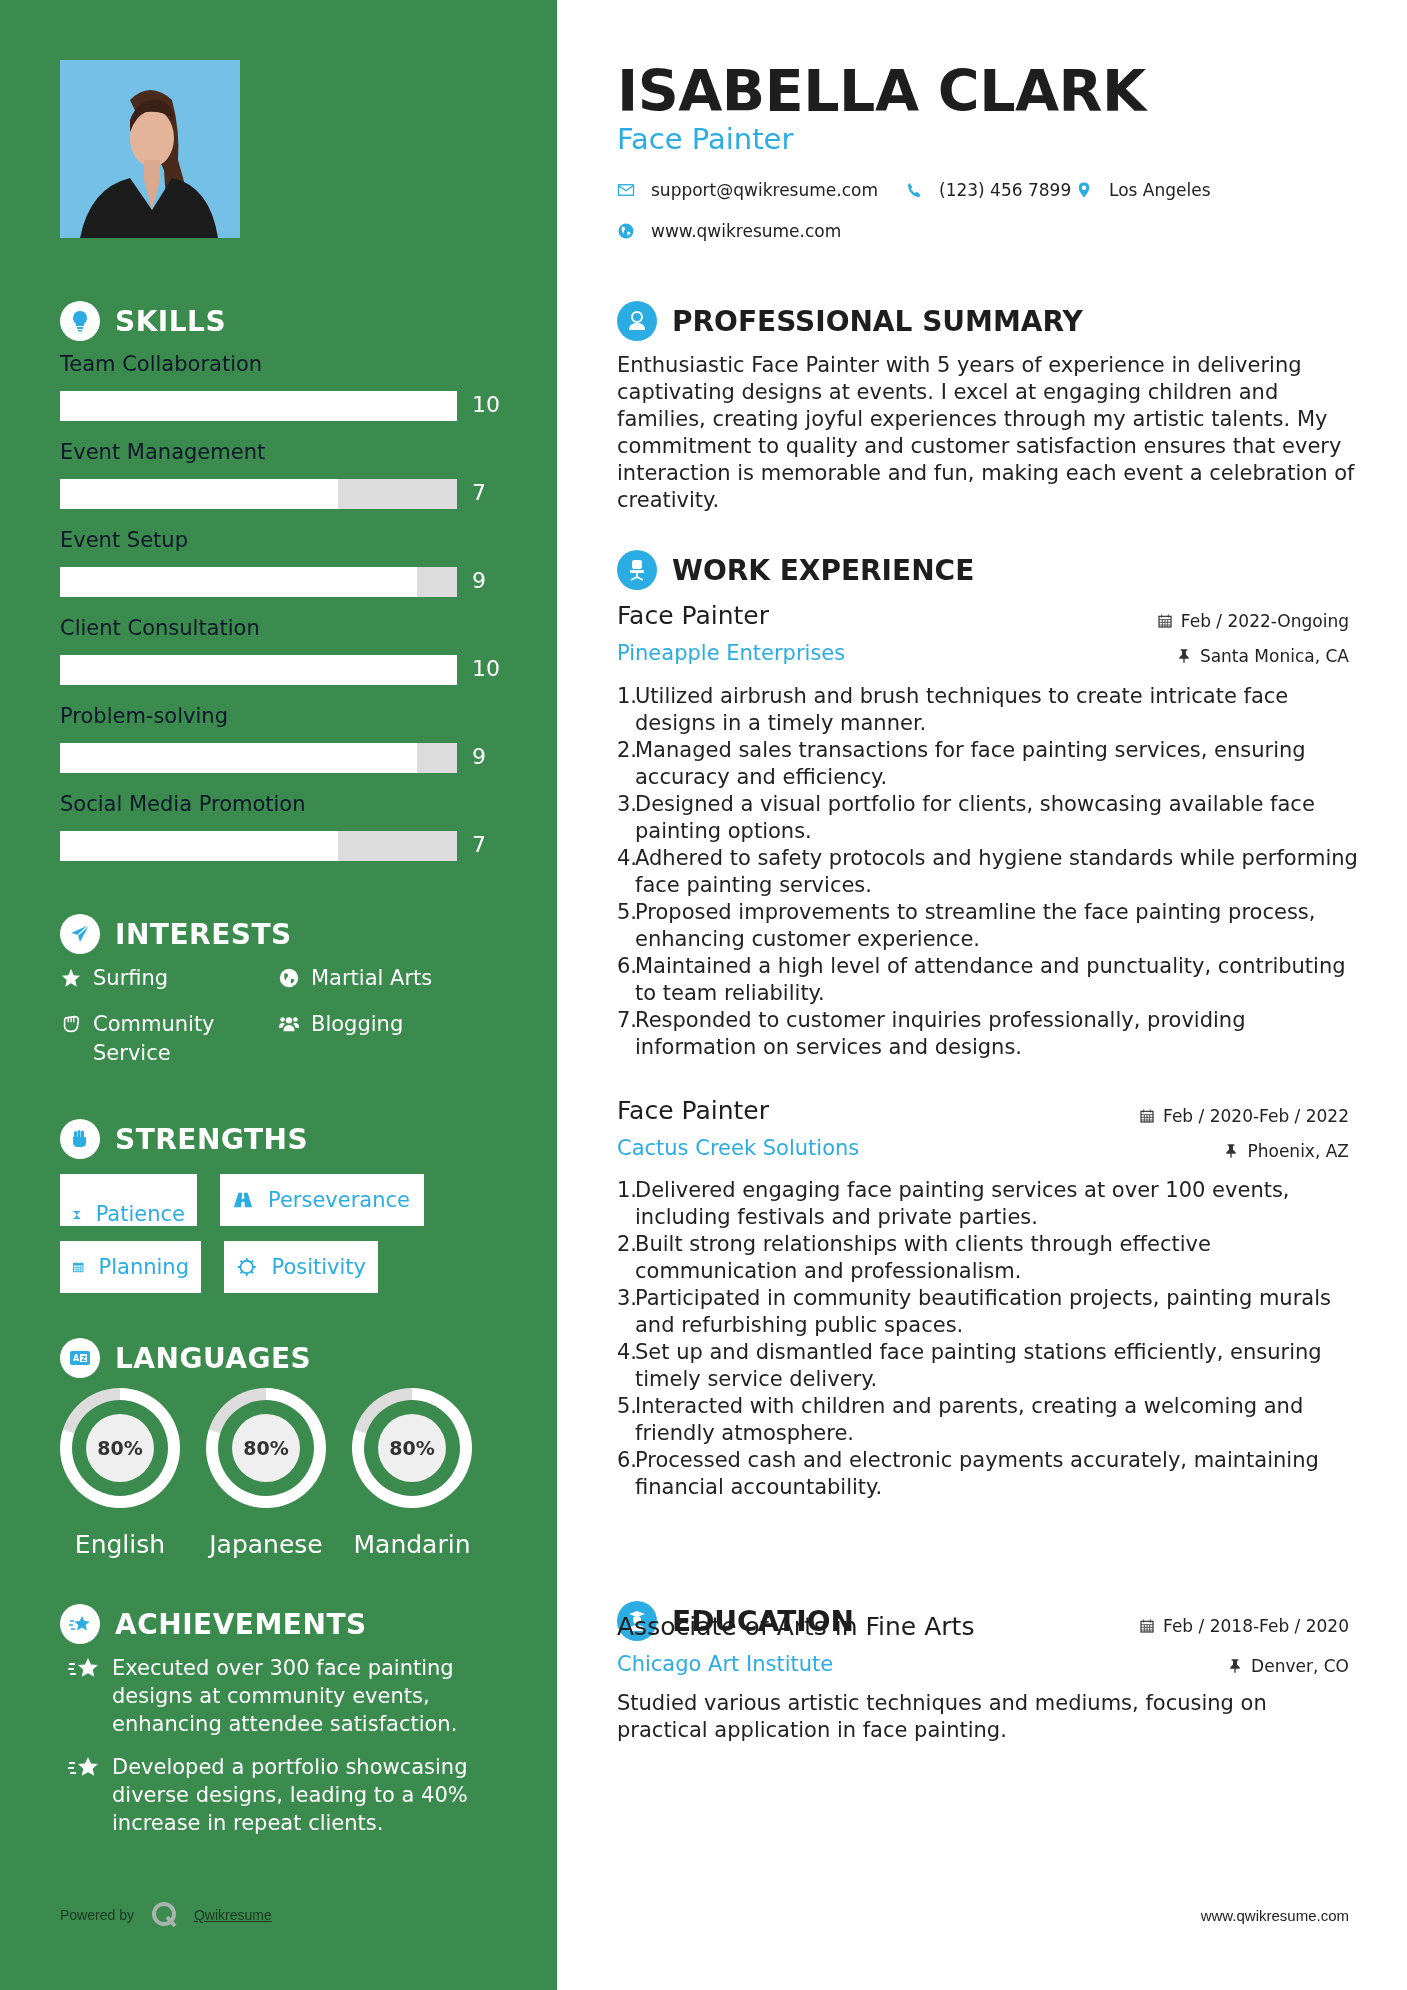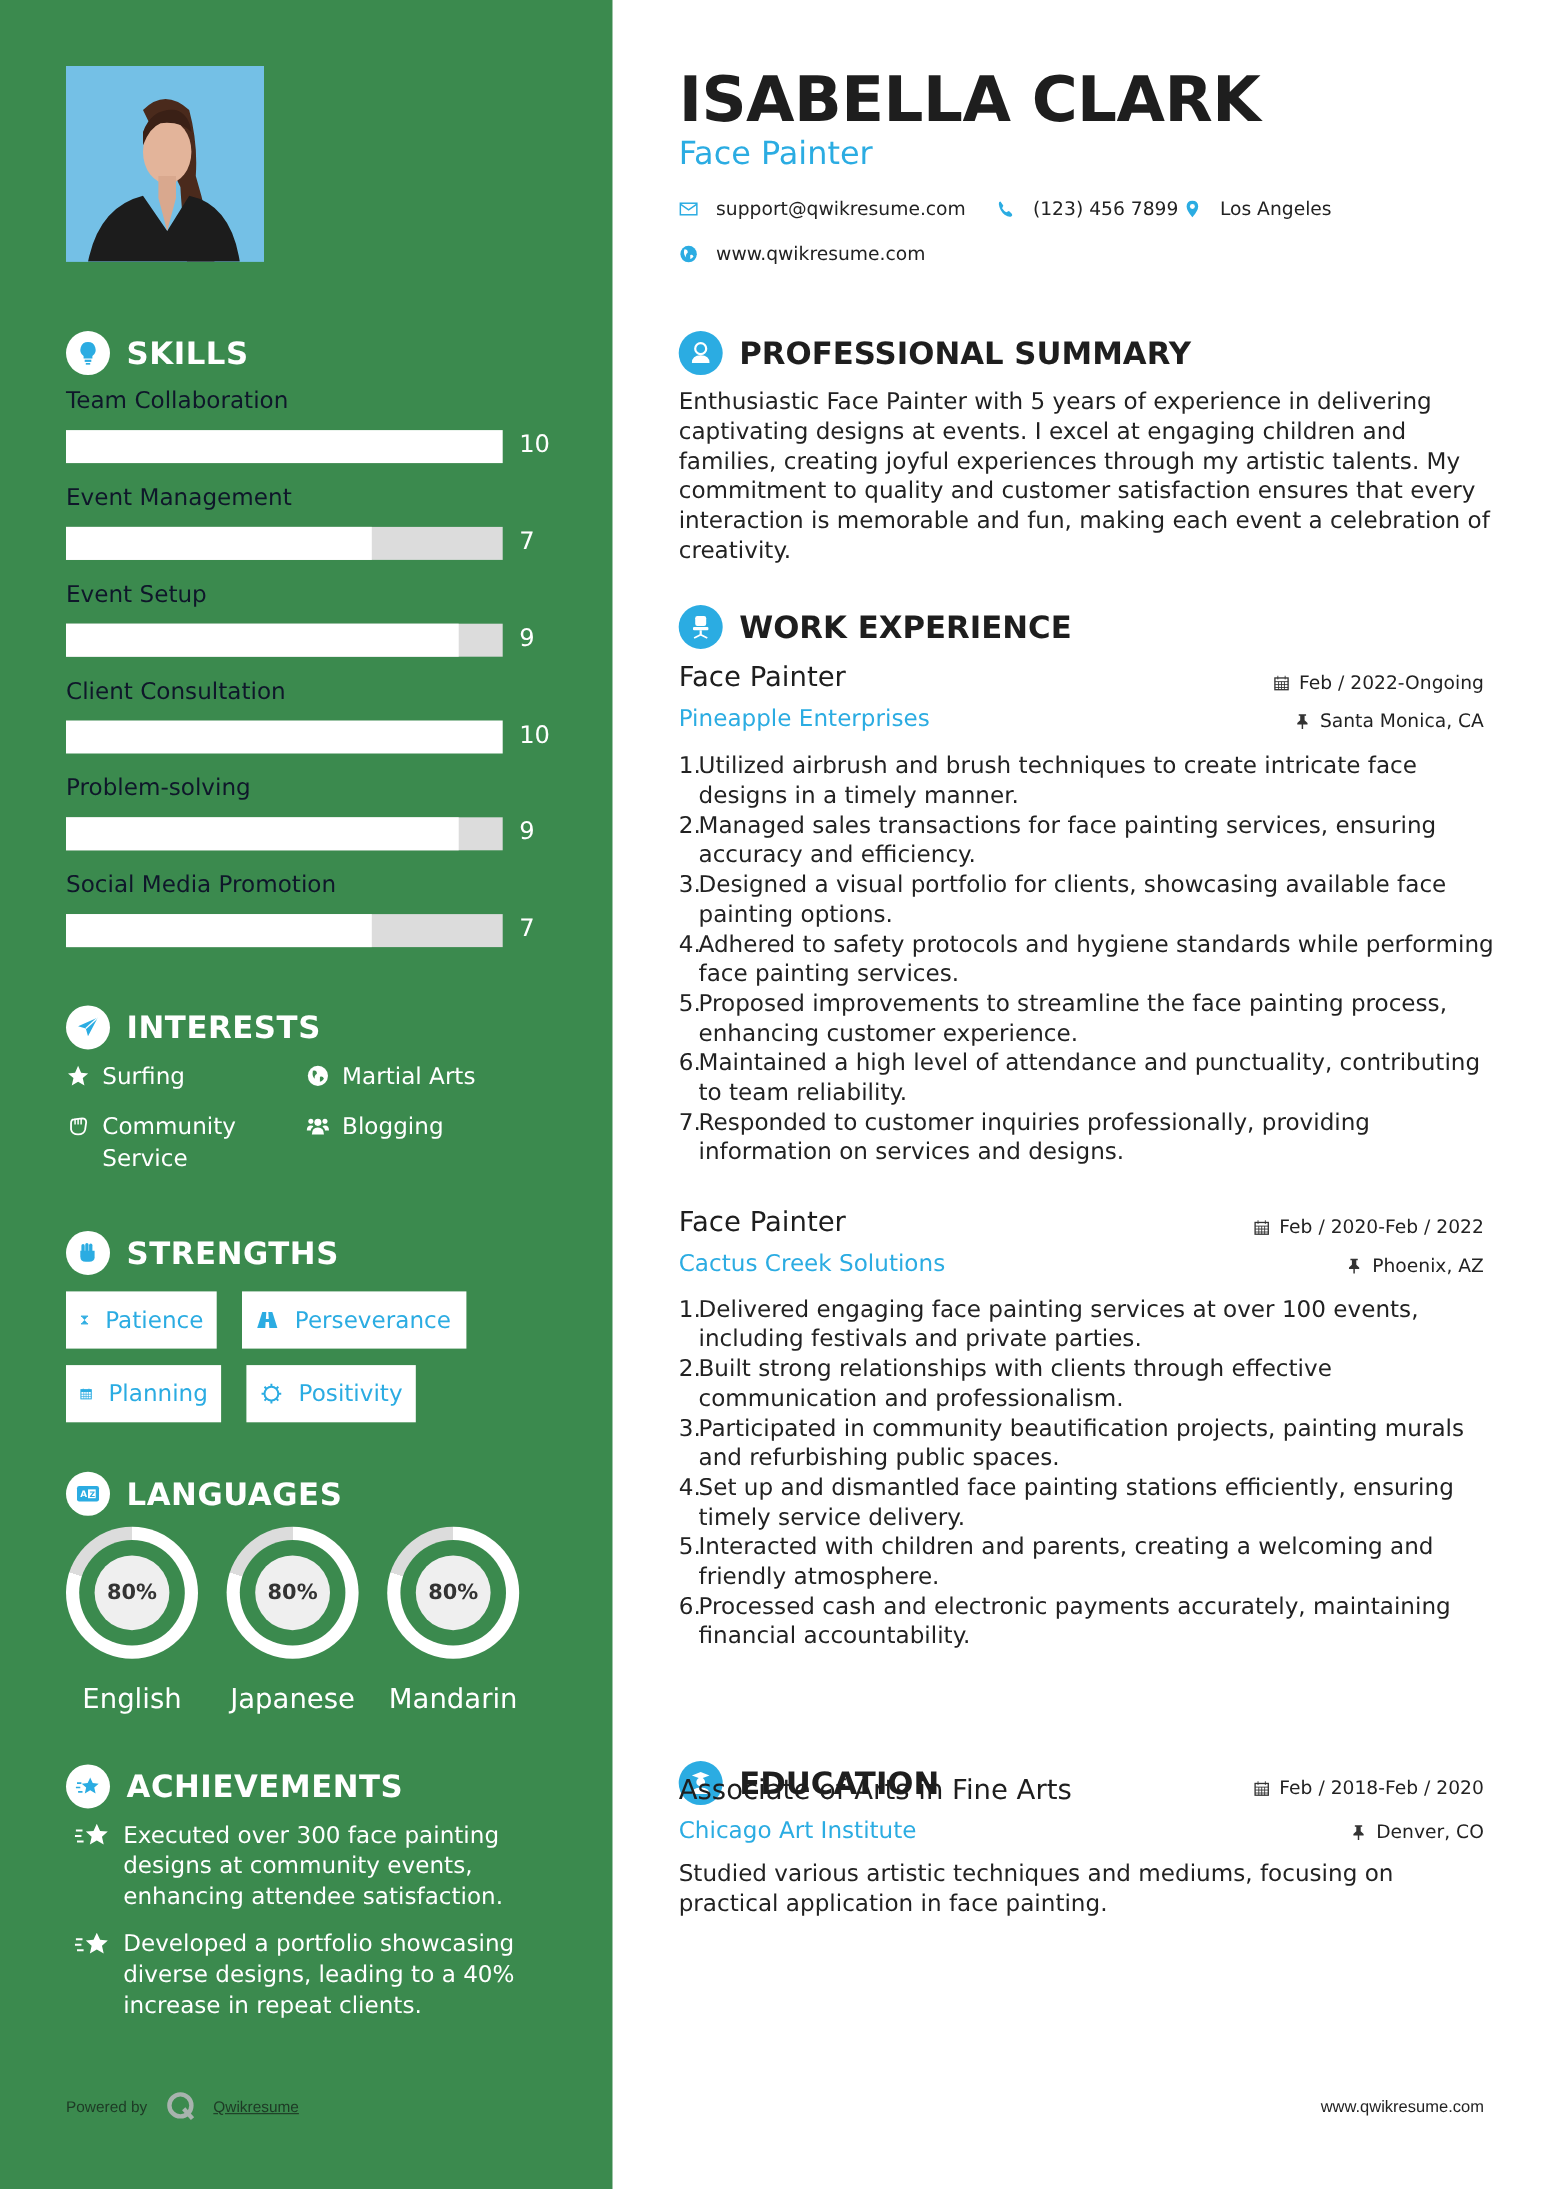--- a/index.html
+++ b/index.html
@@ -177,21 +177,21 @@
       <svg viewBox="0 0 24 24">
           <rect x="6" y="4" width="3" height="7" rx="1.5" fill="#2bace2"></rect>
           <rect x="9.5" y="3" width="3" height="8" rx="1.5" fill="#2bace2"></rect>
           <rect x="13" y="3.5" width="3" height="7.5" rx="1.5" fill="#2bace2"></rect>
           <path d="M5 10 H18 V16 Q18 20 13 20 H10 Q5 20 5 15z" fill="#2bace2"></path>
         </svg>
     </span>
     <span class="t">STRENGTHS</span>
   </div>
 
-  <div class="tag" style="left:60px; top:1174px; width:137px;">
+  <div class="tag" style="left:60px; top:1174px; width:137px;align-items:flex-end;">
     <svg viewBox="0 0 24 24">
         <rect x="4" y="2" width="16" height="3" fill="#2bace2"></rect>
         <rect x="4" y="19" width="16" height="3" fill="#2bace2"></rect>
         <path d="M6 5 H18 L12 12 L18 19 H6 L12 12z" fill="#2bace2"></path>
       </svg>
     <span>Patience</span>
   </div>
   <div class="tag" style="left:220px; top:1174px; width:204px;">
     <svg viewBox="0 0 24 24">
         <path d="M7 4 H11 L10 20 H2z" fill="#2bace2"></path>

